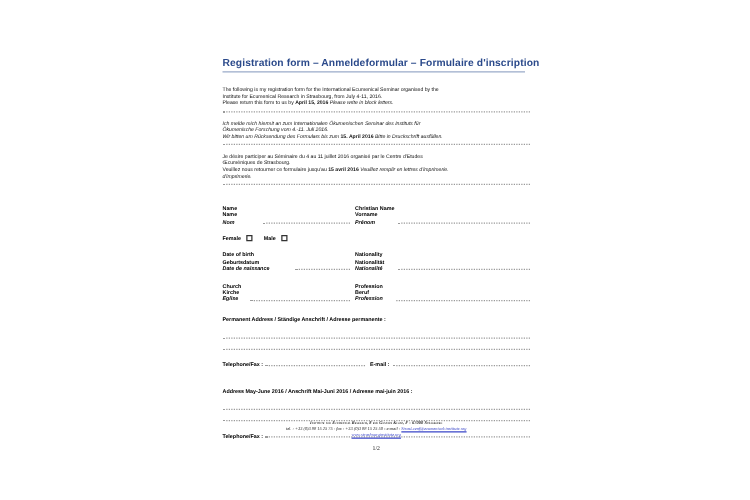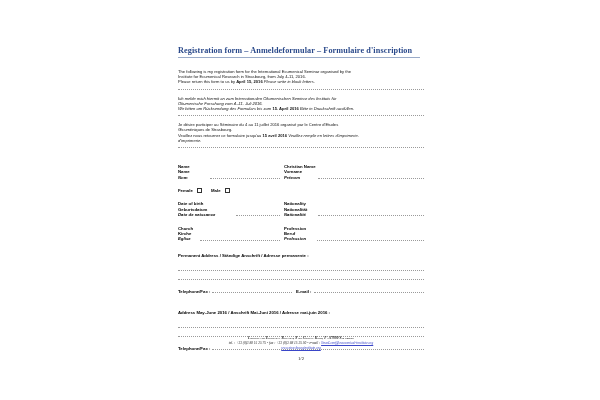--- a/index.html
+++ b/index.html
@@ -34,21 +34,21 @@
 
   .content {
     position: absolute;
     left: 8px;
     top: 0;
     width: 246px;
   }
 
   
   .doc-title {
-    font-family: Liberation Serif, serif;
+    font-family: Liberation Sans, sans-serif;
     font-size: 8.2px;
     font-weight: bold;
     color: #2b4a8b;
     letter-spacing: 0.1px;
     padding-top: 28px;
     white-space: nowrap;
   }
   .title-rule {
     margin-top: 2px;
     height: 1px;

